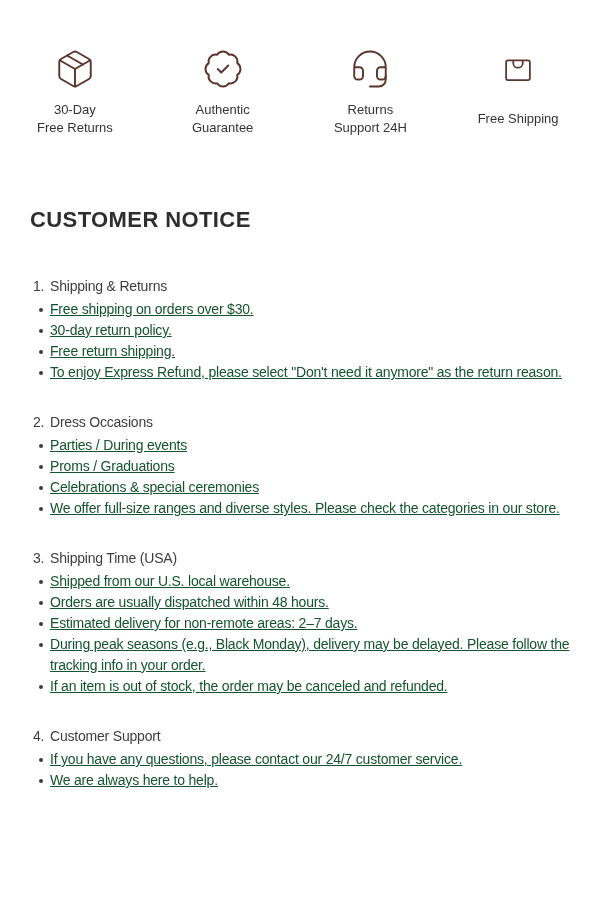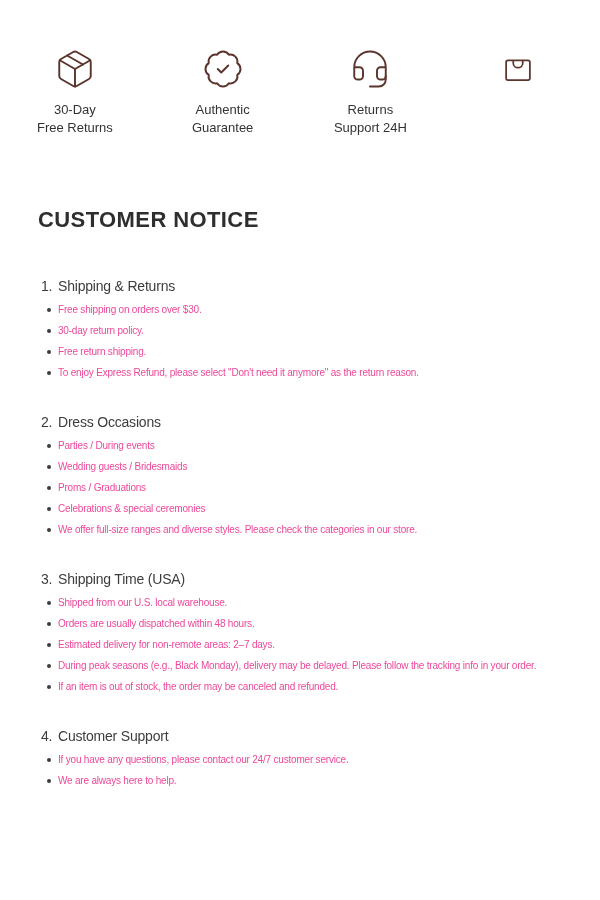--- a/index.html
+++ b/index.html
@@ -41,21 +41,21 @@
     align-items: center;
     justify-content: center;
     text-align: center;
     font-size: 13px;
     line-height: 18px;
     color: #333333;
     white-space: pre-line;
   }
   
   .notice {
-    padding: 0 20px 0 38px;
+    padding: 0 20px 0 30px;
   }
   .page-title {
     margin-top: 67px;
     font-size: 22px;
     line-height: 30px;
     font-weight: 700;
     letter-spacing: 0.4px;
     color: #2e2e2e;
   }
   .sections {
@@ -74,24 +74,25 @@
   .section-title .num {
     flex: 0 0 17px;
   }
   .section ul {
     list-style: none;
     margin-top: 2px;
   }
   .section li {
     position: relative;
     padding-left: 17px;
-    font-size: 10px;
+    font-size: 14px;
     line-height: 21px;
     letter-spacing: -0.2px;
-    color: #ec4899;
+    color: #14532d;
+    text-decoration: underline;
   }
   .section li::before {
     content: "";
     position: absolute;
     left: 6px;
     top: 8.5px;
     width: 4px;
     height: 4px;
     border-radius: 50%;
     background: #3d3d3d;
@@ -133,20 +134,21 @@
     <div class="feature-label">Returns
 Support 24H</div>
   </div>
   <div class="feature">
     <div class="feature-icon">
       <svg width="38" height="38" viewBox="0 0 24 24">
         <rect x="4.5" y="6.5" width="15" height="12.5" rx="1.2"></rect>
         <path d="M9 7v1.2a3 3 0 0 0 6 0V7"></path>
       </svg>
     </div>
+    <div class="feature-label">Free Shipping</div>
   </div>
 </div>
 
 <div class="notice">
   <h1 class="page-title">CUSTOMER NOTICE</h1>
   <div class="sections">
       <div class="section">
         <div class="section-title">
           <span class="num">1.</span>
           <span>Shipping &amp; Returns</span>
@@ -158,21 +160,20 @@
           <li>To enjoy Express Refund, please select "Don't need it anymore" as the return reason.</li>
         </ul>
       </div>
       <div class="section">
         <div class="section-title">
           <span class="num">2.</span>
           <span>Dress Occasions</span>
         </div>
         <ul>
           <li>Parties / During events</li>
-          <li>Wedding guests / Bridesmaids</li>
           <li>Proms / Graduations</li>
           <li>Celebrations &amp; special ceremonies</li>
           <li>We offer full-size ranges and diverse styles. Please check the categories in our store.</li>
         </ul>
       </div>
       <div class="section">
         <div class="section-title">
           <span class="num">3.</span>
           <span>Shipping Time (USA)</span>
         </div>

